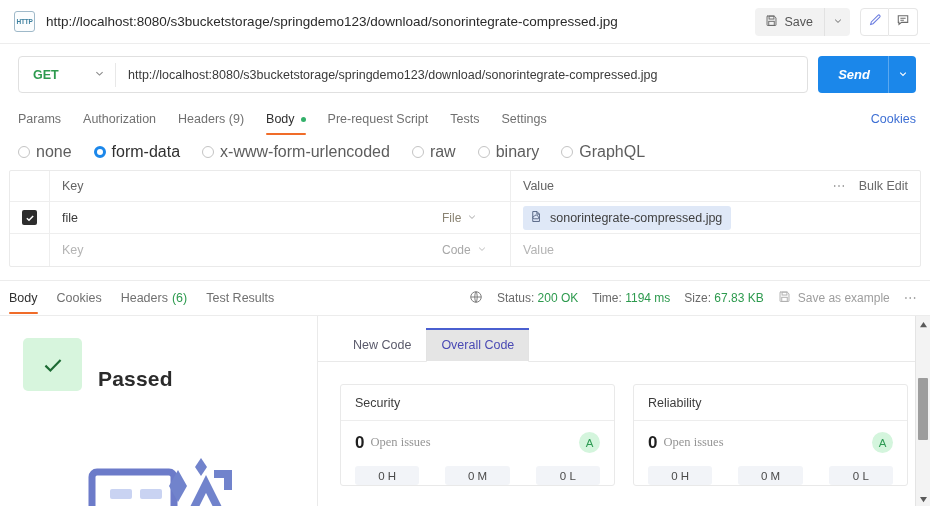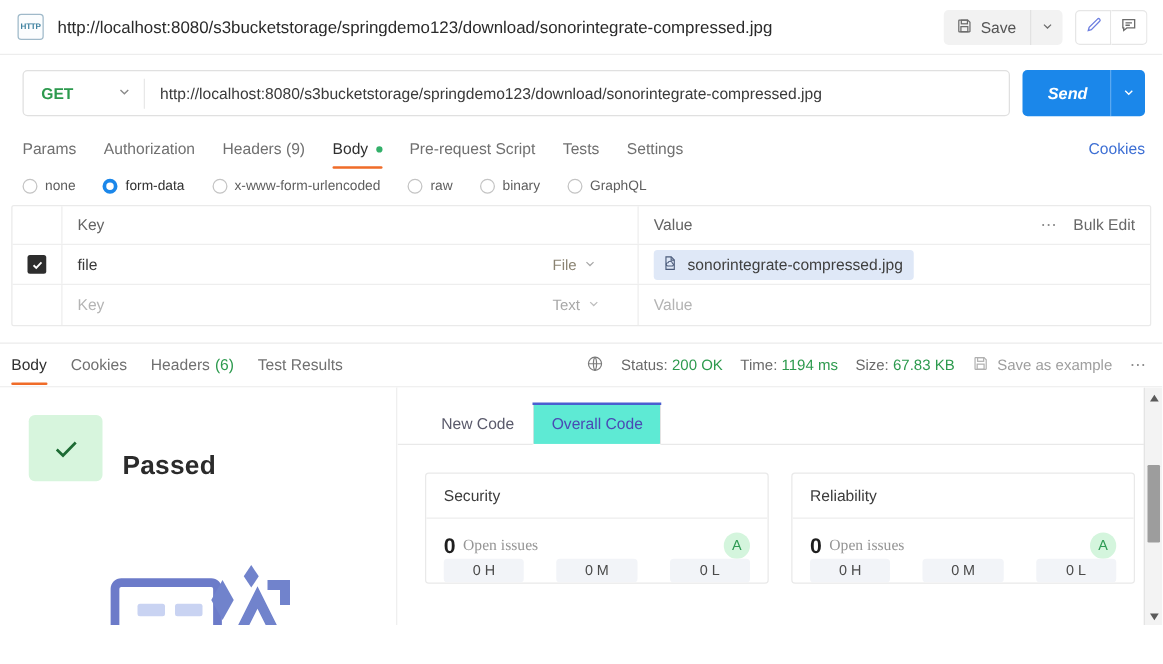--- a/index.html
+++ b/index.html
@@ -187,21 +187,21 @@
   .radiorow {
     display: flex;
     align-items: center;
     padding: 8px 18px 9px 18px;
     gap: 0;
   }
   .radio-item {
     display: flex; align-items: center; gap: 6px;
     margin-right: 22px;
     cursor: pointer;
-    font-size: 11px;
+    font-size: 16px;
     color: #5d5d5d;
   }
   .radio-item.selected { color: #303030; }
   .rdot {
     width: 12px; height: 12px;
     border-radius: 50%;
     border: 1.5px solid #c4c4c4;
     background: #fff;
     flex: none;
     position: relative;
@@ -385,21 +385,21 @@
     padding: 0 14px;
     height: 34px;
     display: flex; align-items: center;
     cursor: pointer;
     border: 1px solid transparent;
     position: relative;
     top: 1px;
   }
   .ctab.active {
     color: #4a4ab4;
-    background: #5eead4;
+    background: #e5e5e5;
     border-color: #e3e3e3;
     border-bottom-color: #fff;
     border-radius: 2px 2px 0 0;
   }
   .ctab.active::before {
     content: "";
     position: absolute;
     left: -1px; right: -1px; top: -1px;
     height: 2px;
     background: #4a5fd0;
@@ -437,20 +437,21 @@
     margin-left: auto;
     width: 21px; height: 21px;
     border-radius: 50%;
     background: #d4f5dd;
     color: #2e9b54;
     font-size: 11.5px;
     display: flex; align-items: center; justify-content: center;
   }
   .sev-row {
     display: flex; gap: 26px;
+    margin-top: 13px;
   }
   .sev {
     flex: 1;
     background: #f2f4f8;
     border-radius: 3px;
     height: 19px;
     display: flex; align-items: center; justify-content: center;
     font-size: 11.5px;
     color: #4a4a4a;
   }
@@ -648,21 +649,21 @@
         </span>
         <span>sonorintegrate-compressed.jpg</span>
       </span>
     </div>
   </div>
 
   <div class="trow">
     <div class="cb-cell"></div>
     <div class="key-cell ph">Key</div>
     <div class="type-cell">
-      <span>Text</span>
+      <span>Code</span>
       <span>
         <svg width="10" height="10" viewBox="0 0 12 12" fill="none" stroke="#bdbdbd" stroke-width="1.2">
             <path d="M2.6 4.4 6 7.7l3.4-3.3"></path>
           </svg>
       </span>
     </div>
     <div class="val-cell ph">Value</div>
   </div>
 </div>
 

